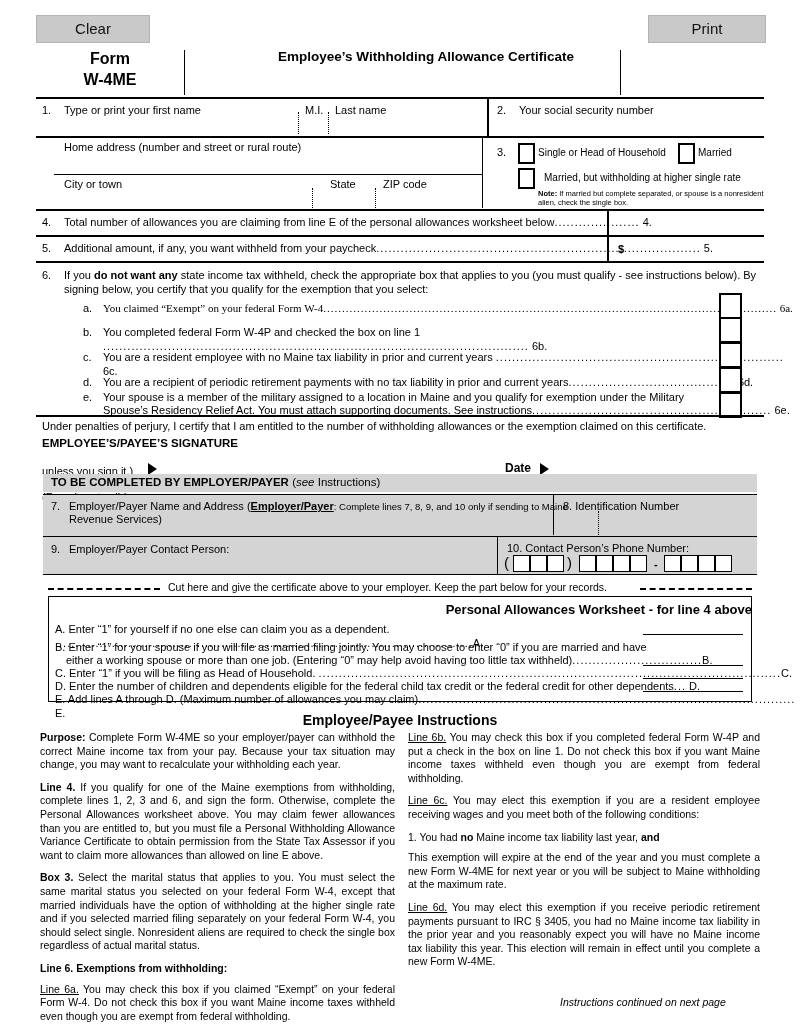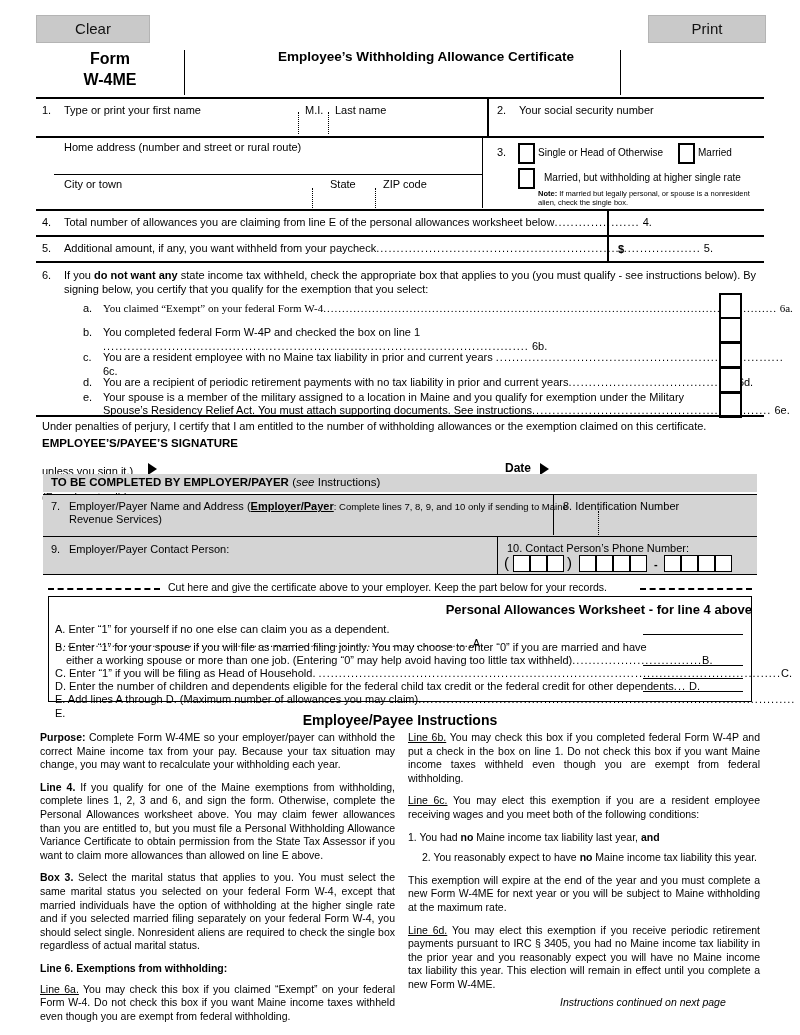--- a/index.html
+++ b/index.html
@@ -116,26 +116,26 @@
 
   <div class="hr2" style="left:36px;top:136px;width:728px;"></div>
 
   <div class="lbl" style="left:64px;top:140px;">Home address (number and street or rural route)</div>
   <div style="position:absolute;left:64px;top:153px;width:410px;height:19px;"></div>
   <div class="hr" style="left:54px;top:174px;width:428px;"></div>
   <div class="vr" style="left:482px;top:137px;height:71px;"></div>
 
   <div class="num" style="left:497px;top:145px;">3.</div>
   <div class="cbox" style="left:518px;top:143px;width:13px;height:17px;"></div>
-  <div class="lbl" style="left:538px;top:146px;font-size:10px;">Single or Head of Otherwise</div>
+  <div class="lbl" style="left:538px;top:146px;font-size:10px;">Single or Head of Household</div>
   <div class="cbox" style="left:678px;top:143px;width:13px;height:17px;"></div>
   <div class="lbl" style="left:698px;top:146px;font-size:10px;">Married</div>
   <div class="cbox" style="left:518px;top:168px;width:13px;height:17px;"></div>
   <div class="lbl" style="left:538px;top:171px;font-size:10px;padding-left:6px;">Married, but withholding at higher single rate</div>
-  <div class="lbl-sm" style="left:538px;top:188px;font-size:7.5px;"><span class="b">Note:</span> <span>If married but legally personal, or spouse is a nonresident</span></div>
+  <div class="lbl-sm" style="left:538px;top:188px;font-size:7.5px;"><span class="b">Note:</span> <span>If married but complete separated, or spouse is a nonresident</span></div>
   <div class="lbl-sm" style="left:538px;top:197px;font-size:7.5px;">alien, check the single box.</div>
 
   <div class="lbl" style="left:64px;top:177px;">City or town</div>
   <div class="lbl" style="left:330px;top:177px;">State</div>
   <div class="lbl" style="left:383px;top:177px;">ZIP code</div>
   <div class="dotv" style="left:312px;top:188px;height:20px;"></div>
   <div class="dotv" style="left:375px;top:188px;height:20px;"></div>
   <div style="position:absolute;left:64px;top:188px;width:244px;height:19px;"></div>
   <div style="position:absolute;left:314px;top:188px;width:59px;height:19px;"></div>
   <div style="position:absolute;left:377px;top:188px;width:100px;height:19px;"></div>
@@ -289,20 +289,19 @@
     <p><span class="b">Line 4.</span><span>  If you qualify for one of the Maine exemptions from withholding, complete lines 1, 2, 3 and 6, and sign the form.  Otherwise, complete the Personal Allowances worksheet above.  You may claim fewer allowances than you are entitled to, but you must file a Personal Withholding Allowance Variance Certificate to obtain permission from the State Tax Assessor if you want to claim more allowances than allowed on line E above.</span></p>
     <p><span class="b">Box 3.</span><span>  Select the marital status that applies to you.  You must select the same marital status you selected on your federal Form W-4, except that married individuals have the option of withholding at the higher single rate and if you selected married filing separately on your federal Form W-4, you should select single. Nonresident aliens are required to check the single box regardless of actual marital status.</span></p>
     <p class="tight"><span class="b">Line 6.  Exemptions from withholding:</span></p>
     <p><span class="u">Line 6a.</span><span>  You may check this box if you claimed “Exempt” on your federal Form W-4.  Do not check this box if you want Maine income taxes withheld even though you are exempt from federal withholding.</span></p>
   </div>
 
   <div class="col" style="left:408px;top:731px;width:352px;">
     <p><span class="u">Line 6b.</span><span>  You may check this box if you completed federal Form W-4P and put a check in the box on line 1.  Do not check this box if you want Maine income taxes withheld even though you are exempt from federal withholding.</span></p>
     <p><span class="u">Line 6c.</span><span>  You may elect this exemption if you are a resident employee receiving wages and you meet both of the following conditions:</span></p>
     <p class="ind tight"><span>1. You had </span><span class="b">no</span><span> Maine income tax liability last year, </span><span class="b">and</span></p>
-    <p class="ind"><span>2. You reasonably expect to have </span><span class="b">no</span><span> Maine income tax liability this year.</span></p>
     <p>This exemption will expire at the end of the year and you must complete a new Form W-4ME for next year or you will be subject to Maine withholding at the maximum rate.</p>
     <p><span class="u">Line 6d.</span><span>  You may elect this exemption if you receive periodic retirement payments pursuant to IRC § 3405, you had no Maine income tax liability in the prior year and you reasonably expect you will have no Maine income tax liability this year.  This election will remain in effect until you complete a new Form W-4ME.</span></p>
   </div>
 
   <div class="contnext" style="left:560px;top:996px;">Instructions continued on next page</div>
 
 </div>
 
 </body></html>

